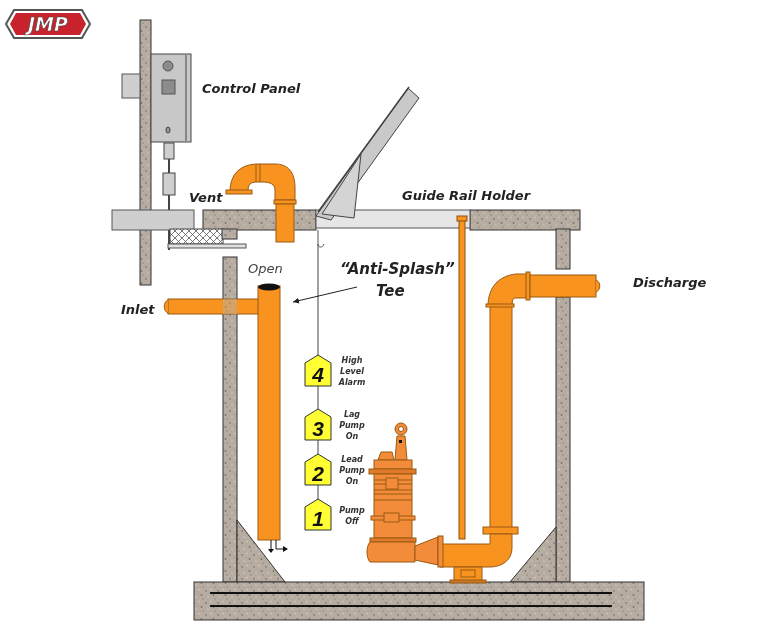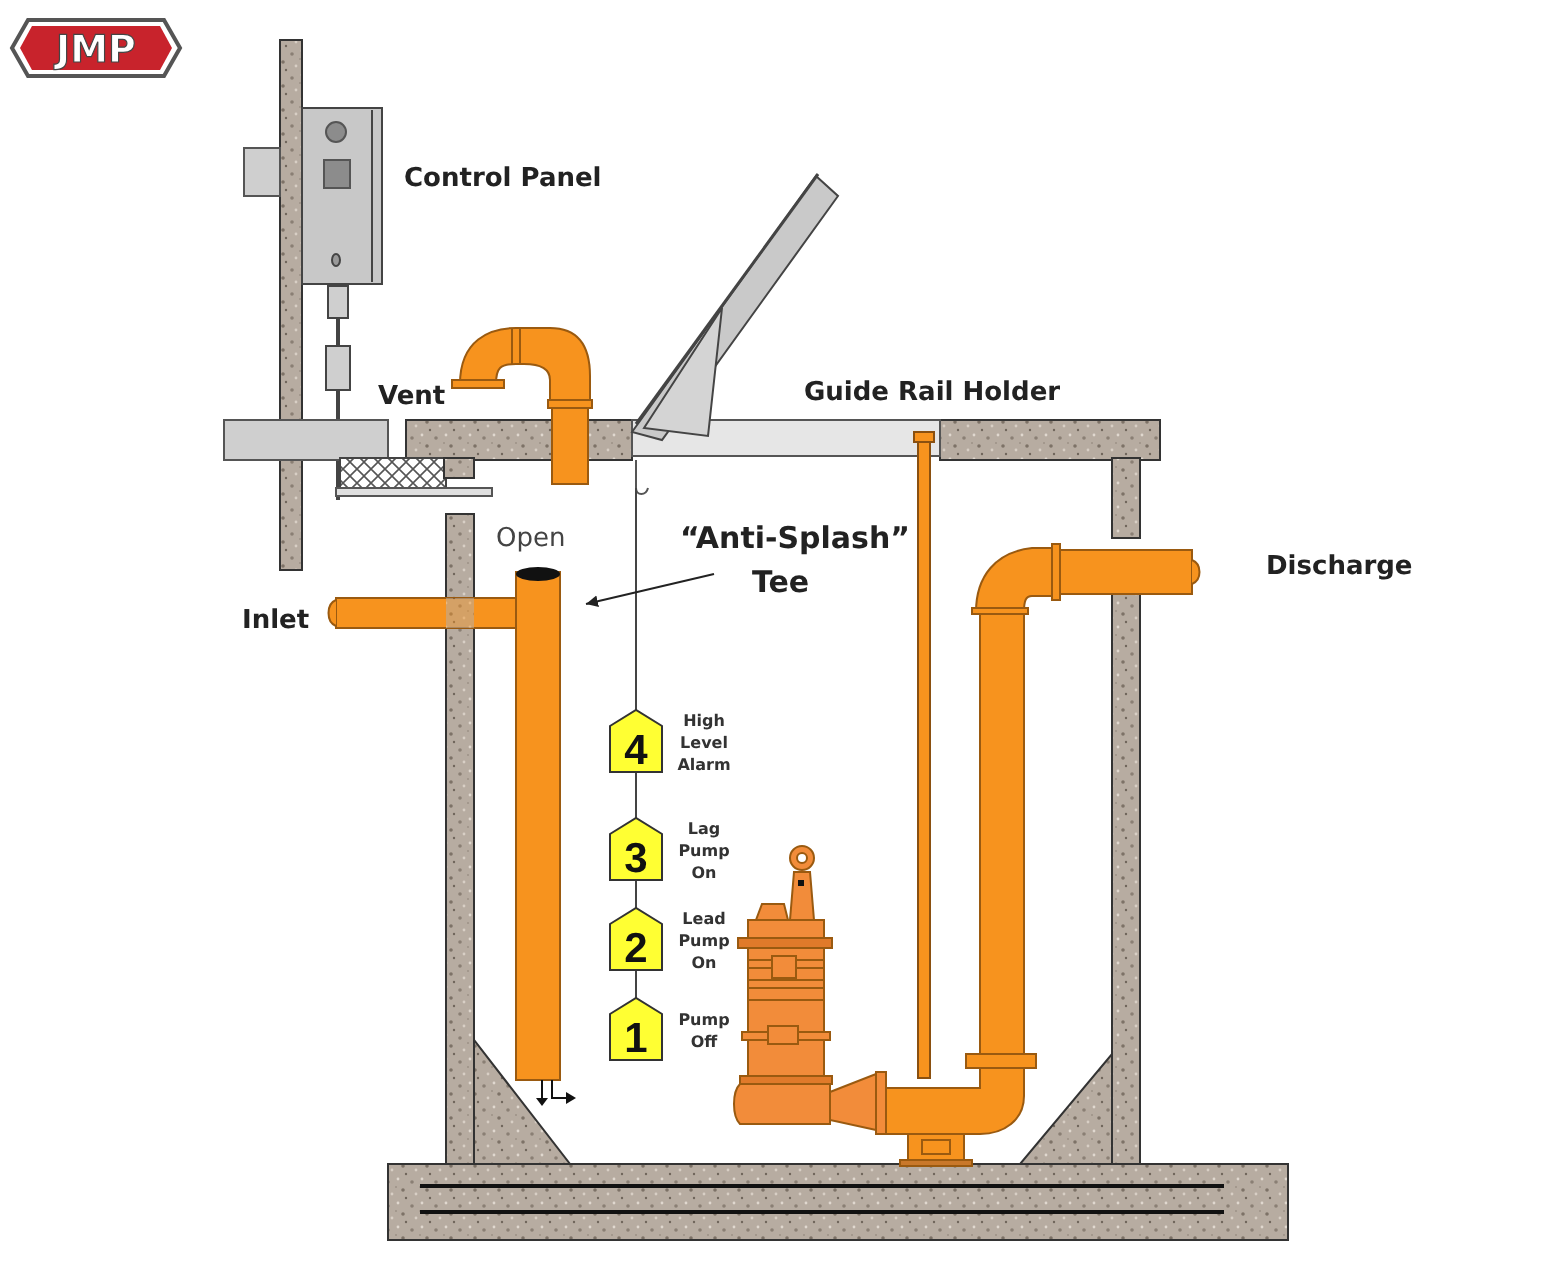--- a/index.html
+++ b/index.html
@@ -1,17 +1,17 @@
 <!DOCTYPE html>
 <html><head>
 <meta charset="utf-8">
 <style>
   html, body { margin:0; padding:0; background:#ffffff; }
   body { width:776px; height:633px; overflow:hidden; font-family:"Liberation Sans", "DejaVu Sans", sans-serif; }
-  #stage { position:relative; width:776px; height:633px; }
+  #stage { position:relative; width:776px; height:633px;font-style:italic; }
   svg { position:absolute; left:0; top:0; }
   .lbl { font-family:"DejaVu Sans", "Liberation Sans", sans-serif; font-weight:bold; fill:#222; }
   .lbl-sm { font-family:"DejaVu Sans", "Liberation Sans", sans-serif; font-size:8px; font-weight:bold; fill:#333; }
   .num { font-family:"Liberation Sans", "DejaVu Sans", sans-serif; font-weight:bold; font-size:21px; fill:#111; }
 </style>
 </head>
 <body>
 
 <div id="stage">
 <svg width="776" height="633" viewBox="0 0 776 633">

